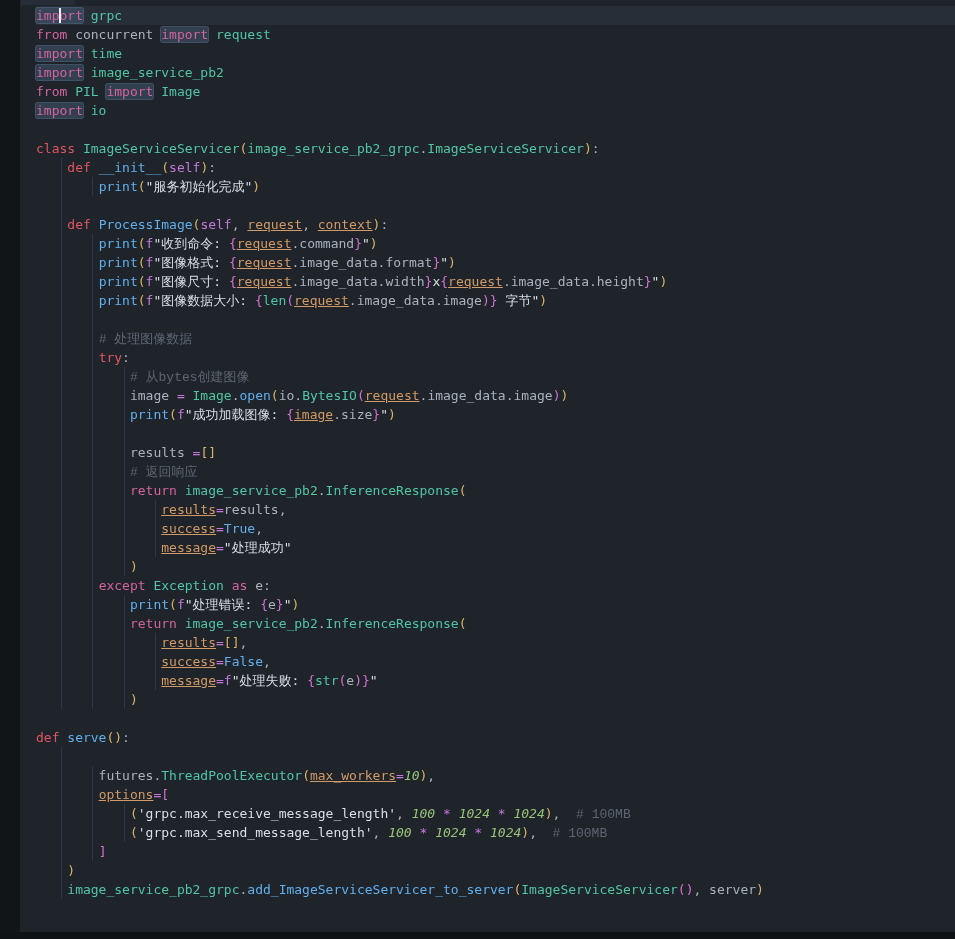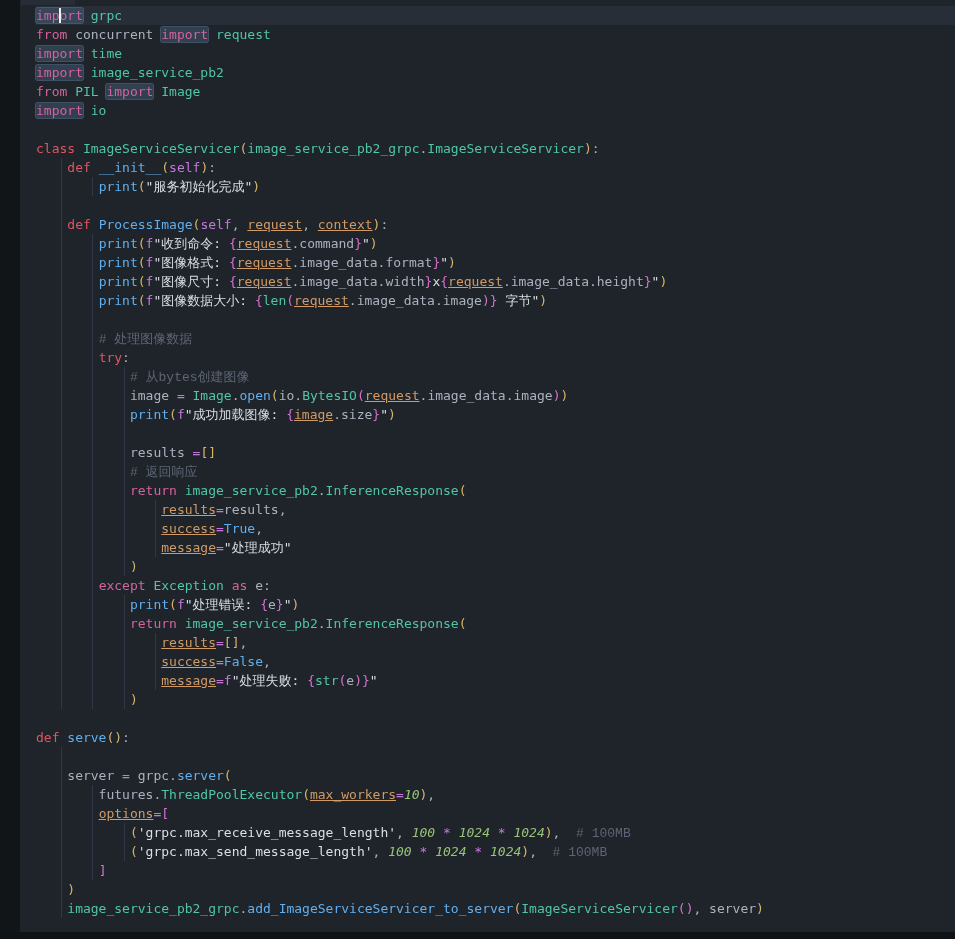--- a/index.html
+++ b/index.html
@@ -99,21 +99,20 @@
       <div class="line" style="background-image: linear-gradient(rgb(48, 56, 69), rgb(48, 56, 69)), linear-gradient(rgb(48, 56, 69), rgb(48, 56, 69)); background-position: 25px 0px, 56px 0px; background-size: 1px 19px, 1px 19px; background-repeat: no-repeat, no-repeat;"><span class="tk-d">        </span><span class="tk-kp">except</span><span class="tk-d"> </span><span class="tk-t">Exception</span><span class="tk-d"> </span><span class="tk-kp">as</span><span class="tk-d"> e:</span></div>
       <div class="line" style="background-image: linear-gradient(rgb(48, 56, 69), rgb(48, 56, 69)), linear-gradient(rgb(48, 56, 69), rgb(48, 56, 69)), linear-gradient(rgb(48, 56, 69), rgb(48, 56, 69)); background-position: 25px 0px, 56px 0px, 88px 0px; background-size: 1px 19px, 1px 19px, 1px 19px; background-repeat: no-repeat, no-repeat, no-repeat;"><span class="tk-d">            </span><span class="tk-fn">print</span><span class="tk-b1">(</span><span class="tk-pr">f</span><span class="tk-s">"处理错误: </span><span class="tk-b2">{</span><span class="tk-d">e</span><span class="tk-b2">}</span><span class="tk-s">"</span><span class="tk-b1">)</span></div>
       <div class="line" style="background-image: linear-gradient(rgb(48, 56, 69), rgb(48, 56, 69)), linear-gradient(rgb(48, 56, 69), rgb(48, 56, 69)), linear-gradient(rgb(48, 56, 69), rgb(48, 56, 69)); background-position: 25px 0px, 56px 0px, 88px 0px; background-size: 1px 19px, 1px 19px, 1px 19px; background-repeat: no-repeat, no-repeat, no-repeat;"><span class="tk-d">            </span><span class="tk-kp">return</span><span class="tk-d"> </span><span class="tk-t">image_service_pb2</span><span class="tk-d">.</span><span class="tk-t">InferenceResponse</span><span class="tk-b1">(</span></div>
       <div class="line" style="background-image: linear-gradient(rgb(48, 56, 69), rgb(48, 56, 69)), linear-gradient(rgb(48, 56, 69), rgb(48, 56, 69)), linear-gradient(rgb(48, 56, 69), rgb(48, 56, 69)), linear-gradient(rgb(48, 56, 69), rgb(48, 56, 69)); background-position: 25px 0px, 56px 0px, 88px 0px, 119px 0px; background-size: 1px 19px, 1px 19px, 1px 19px, 1px 19px; background-repeat: no-repeat, no-repeat, no-repeat, no-repeat;"><span class="tk-d">                </span><span class="tk-p">results</span><span class="tk-o">=</span><span class="tk-b1">[]</span><span class="tk-d">,</span></div>
       <div class="line" style="background-image: linear-gradient(rgb(48, 56, 69), rgb(48, 56, 69)), linear-gradient(rgb(48, 56, 69), rgb(48, 56, 69)), linear-gradient(rgb(48, 56, 69), rgb(48, 56, 69)), linear-gradient(rgb(48, 56, 69), rgb(48, 56, 69)); background-position: 25px 0px, 56px 0px, 88px 0px, 119px 0px; background-size: 1px 19px, 1px 19px, 1px 19px, 1px 19px; background-repeat: no-repeat, no-repeat, no-repeat, no-repeat;"><span class="tk-d">                </span><span class="tk-p">success</span><span class="tk-o">=</span><span class="tk-bl">False</span><span class="tk-d">,</span></div>
       <div class="line" style="background-image: linear-gradient(rgb(48, 56, 69), rgb(48, 56, 69)), linear-gradient(rgb(48, 56, 69), rgb(48, 56, 69)), linear-gradient(rgb(48, 56, 69), rgb(48, 56, 69)), linear-gradient(rgb(48, 56, 69), rgb(48, 56, 69)); background-position: 25px 0px, 56px 0px, 88px 0px, 119px 0px; background-size: 1px 19px, 1px 19px, 1px 19px, 1px 19px; background-repeat: no-repeat, no-repeat, no-repeat, no-repeat;"><span class="tk-d">                </span><span class="tk-p">message</span><span class="tk-o">=</span><span class="tk-pr">f</span><span class="tk-s">"处理失败: </span><span class="tk-b2">{</span><span class="tk-t">str</span><span class="tk-b2">(</span><span class="tk-d">e</span><span class="tk-b2">)}</span><span class="tk-s">"</span></div>
       <div class="line" style="background-image: linear-gradient(rgb(48, 56, 69), rgb(48, 56, 69)), linear-gradient(rgb(48, 56, 69), rgb(48, 56, 69)), linear-gradient(rgb(48, 56, 69), rgb(48, 56, 69)); background-position: 25px 0px, 56px 0px, 88px 0px; background-size: 1px 19px, 1px 19px, 1px 19px; background-repeat: no-repeat, no-repeat, no-repeat;"><span class="tk-d">            </span><span class="tk-b1">)</span></div>
       <div class="line"></div>
       <div class="line"><span class="tk-kr">def</span><span class="tk-d"> </span><span class="tk-fn">serve</span><span class="tk-b1">()</span><span class="tk-d">:</span></div>
       <div class="line" style="background-image: linear-gradient(rgb(48, 56, 69), rgb(48, 56, 69)); background-position: 25px 0px; background-size: 1px 19px; background-repeat: no-repeat;"><span class="tk-d">    </span></div>
-      <div class="line" style="background-image: linear-gradient(rgb(48, 56, 69), rgb(48, 56, 69)); background-position: 25px 0px; background-size: 1px 19px; background-repeat: no-repeat;"><span class="tk-d">    server </span><span class="tk-o">=</span><span class="tk-d"> grpc.</span><span class="tk-fn">server</span><span class="tk-b1">(</span></div>
       <div class="line" style="background-image: linear-gradient(rgb(48, 56, 69), rgb(48, 56, 69)), linear-gradient(rgb(48, 56, 69), rgb(48, 56, 69)); background-position: 25px 0px, 56px 0px; background-size: 1px 19px, 1px 19px; background-repeat: no-repeat, no-repeat;"><span class="tk-d">        futures.</span><span class="tk-t">ThreadPoolExecutor</span><span class="tk-b1">(</span><span class="tk-p">max_workers</span><span class="tk-o">=</span><span class="tk-n">10</span><span class="tk-b1">)</span><span class="tk-d">,</span></div>
       <div class="line" style="background-image: linear-gradient(rgb(48, 56, 69), rgb(48, 56, 69)), linear-gradient(rgb(48, 56, 69), rgb(48, 56, 69)); background-position: 25px 0px, 56px 0px; background-size: 1px 19px, 1px 19px; background-repeat: no-repeat, no-repeat;"><span class="tk-d">        </span><span class="tk-p">options</span><span class="tk-o">=</span><span class="tk-b2">[</span></div>
       <div class="line" style="background-image: linear-gradient(rgb(48, 56, 69), rgb(48, 56, 69)), linear-gradient(rgb(48, 56, 69), rgb(48, 56, 69)), linear-gradient(rgb(48, 56, 69), rgb(48, 56, 69)); background-position: 25px 0px, 56px 0px, 88px 0px; background-size: 1px 19px, 1px 19px, 1px 19px; background-repeat: no-repeat, no-repeat, no-repeat;"><span class="tk-d">            </span><span class="tk-b1">(</span><span class="tk-s">'grpc.max_receive_message_length'</span><span class="tk-d">, </span><span class="tk-n">100</span><span class="tk-d"> </span><span class="tk-o">*</span><span class="tk-d"> </span><span class="tk-n">1024</span><span class="tk-d"> </span><span class="tk-o">*</span><span class="tk-d"> </span><span class="tk-n">1024</span><span class="tk-b1">)</span><span class="tk-d">,  </span><span class="tk-c"># 100MB</span></div>
       <div class="line" style="background-image: linear-gradient(rgb(48, 56, 69), rgb(48, 56, 69)), linear-gradient(rgb(48, 56, 69), rgb(48, 56, 69)), linear-gradient(rgb(48, 56, 69), rgb(48, 56, 69)); background-position: 25px 0px, 56px 0px, 88px 0px; background-size: 1px 19px, 1px 19px, 1px 19px; background-repeat: no-repeat, no-repeat, no-repeat;"><span class="tk-d">            </span><span class="tk-b1">(</span><span class="tk-s">'grpc.max_send_message_length'</span><span class="tk-d">, </span><span class="tk-n">100</span><span class="tk-d"> </span><span class="tk-o">*</span><span class="tk-d"> </span><span class="tk-n">1024</span><span class="tk-d"> </span><span class="tk-o">*</span><span class="tk-d"> </span><span class="tk-n">1024</span><span class="tk-b1">)</span><span class="tk-d">,  </span><span class="tk-c"># 100MB</span></div>
       <div class="line" style="background-image: linear-gradient(rgb(48, 56, 69), rgb(48, 56, 69)), linear-gradient(rgb(48, 56, 69), rgb(48, 56, 69)); background-position: 25px 0px, 56px 0px; background-size: 1px 19px, 1px 19px; background-repeat: no-repeat, no-repeat;"><span class="tk-d">        </span><span class="tk-b2">]</span></div>
       <div class="line" style="background-image: linear-gradient(rgb(48, 56, 69), rgb(48, 56, 69)); background-position: 25px 0px; background-size: 1px 19px; background-repeat: no-repeat;"><span class="tk-d">    </span><span class="tk-b1">)</span></div>
       <div class="line" style="background-image: linear-gradient(rgb(48, 56, 69), rgb(48, 56, 69)); background-position: 25px 0px; background-size: 1px 19px; background-repeat: no-repeat;"><span class="tk-d">    </span><span class="tk-t">image_service_pb2_grpc</span><span class="tk-d">.</span><span class="tk-fn">add_ImageServiceServicer_to_server</span><span class="tk-b1">(</span><span class="tk-t">ImageServiceServicer</span><span class="tk-b2">()</span><span class="tk-d">, server</span><span class="tk-b1">)</span></div>
     </div>
   <div id="gutter-strip"></div>
   <div id="bottom-strip"></div>

